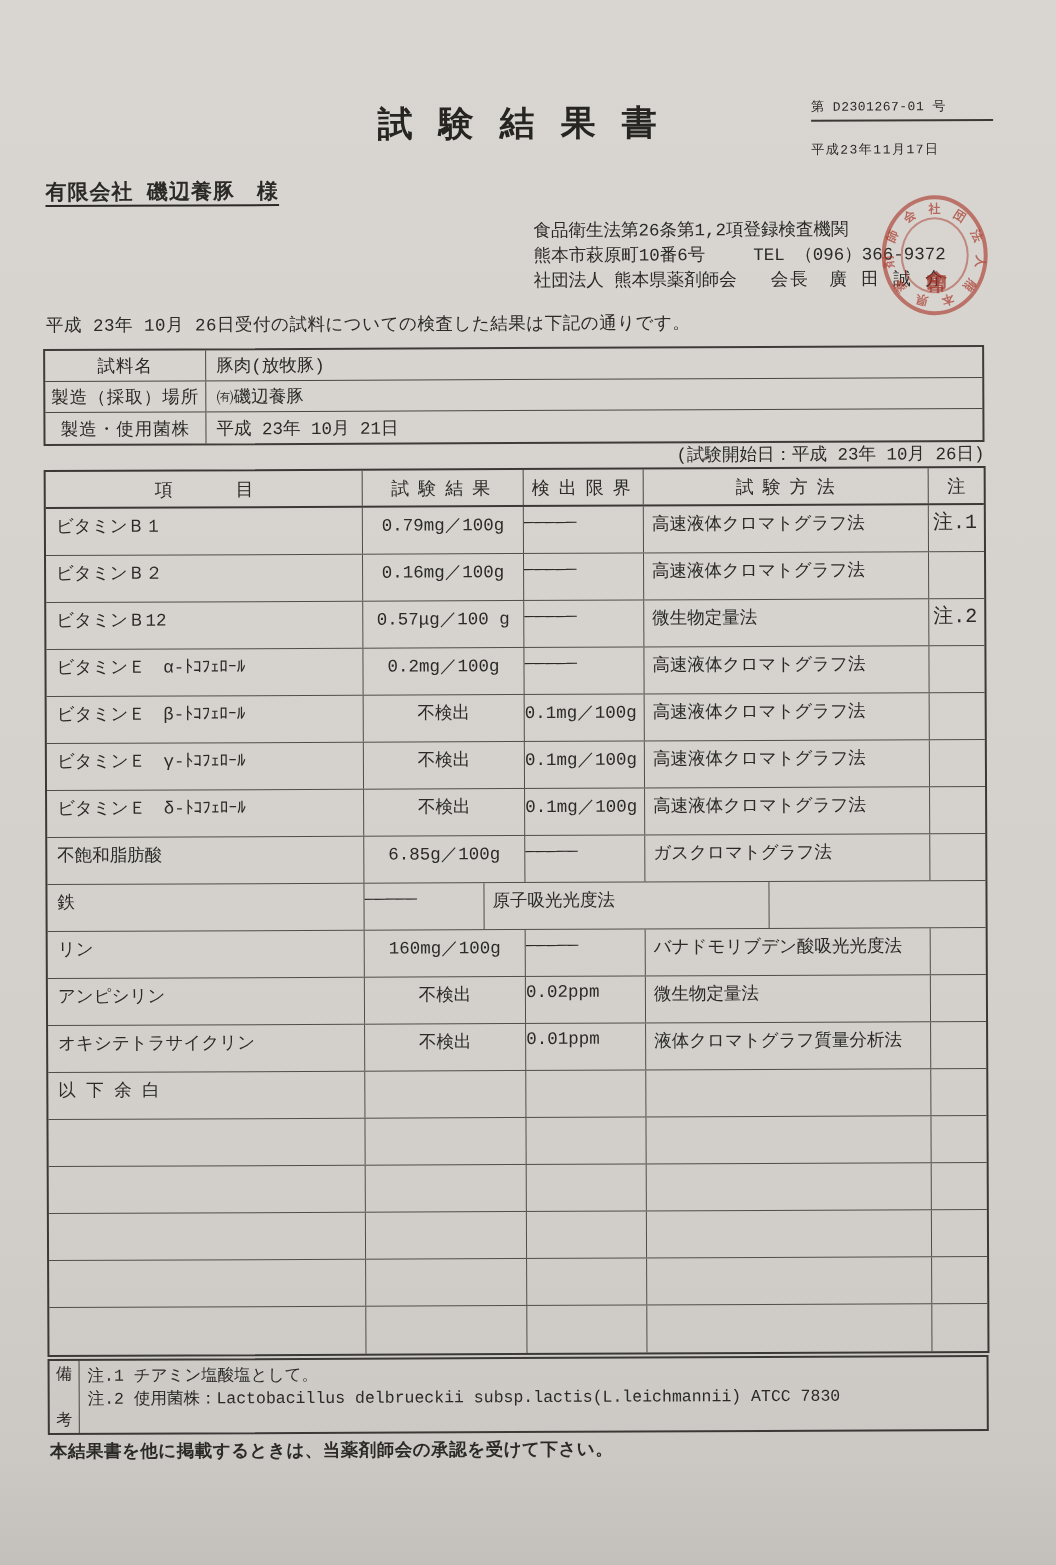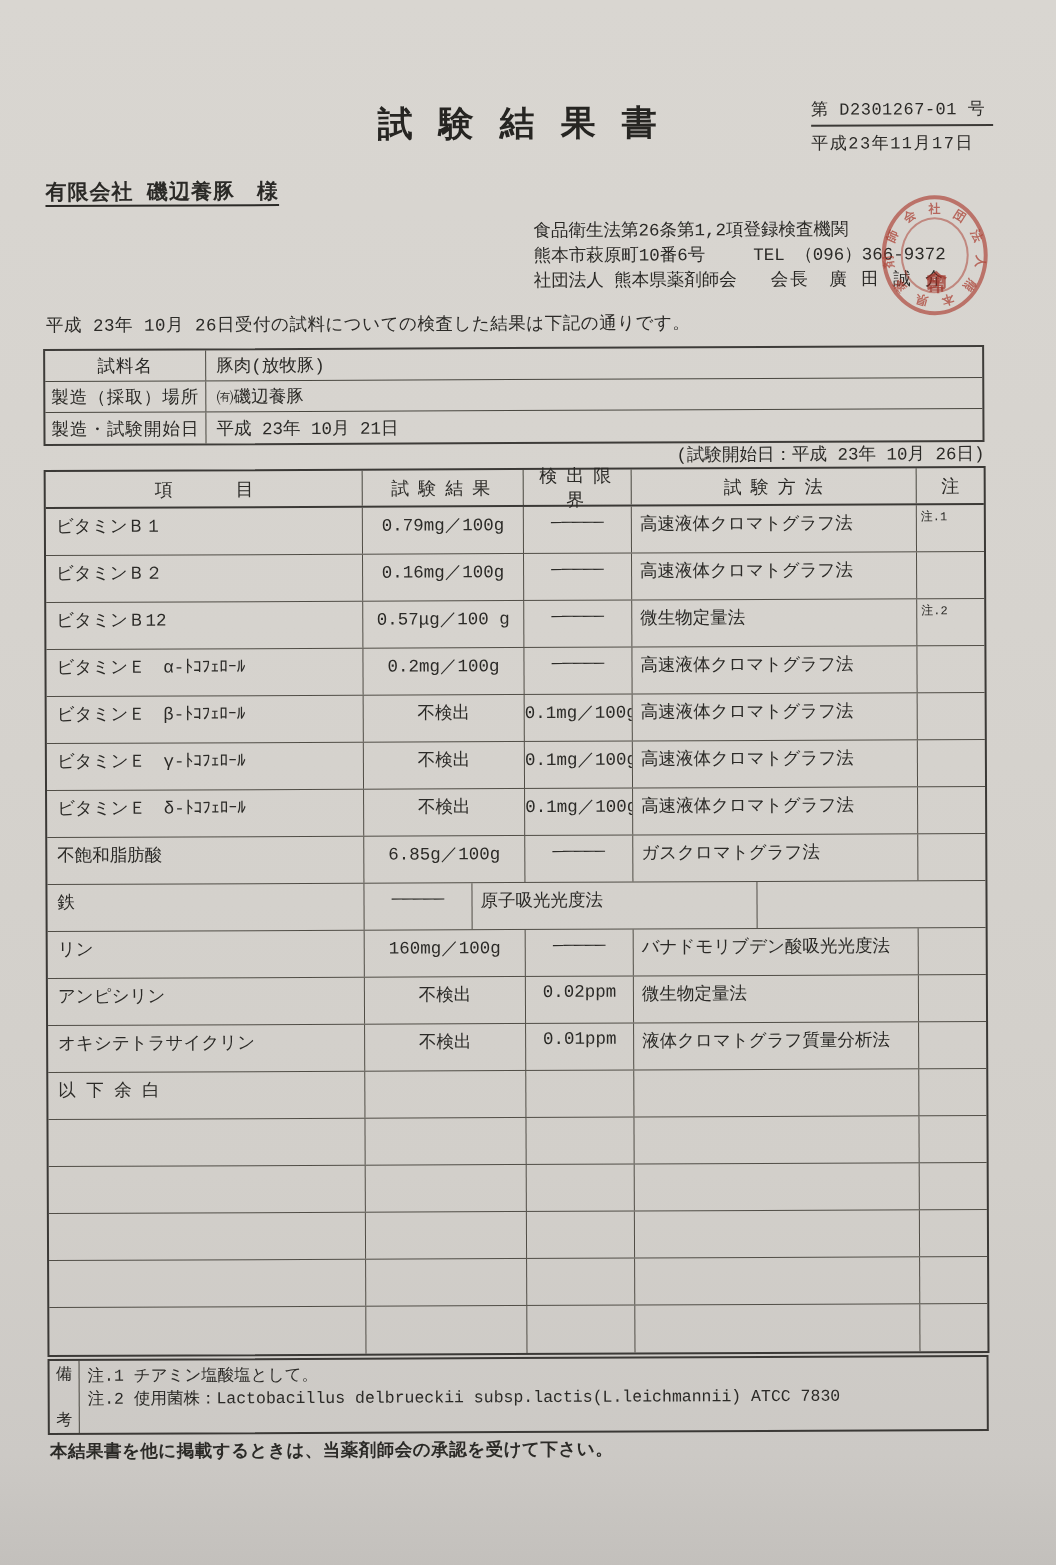--- a/index.html
+++ b/index.html
@@ -16,23 +16,23 @@
     background:linear-gradient(180deg,#d9d6d1 0%,#d6d3ce 40%,#d2cfca 75%,#ccc9c5 93%,#c3c0bc 100%);
     font-family:Liberation Mono, monospace;
   }
   .content { position:absolute; inset:0; transform:rotate(-0.25deg); transform-origin:50% 50%; }
 
   .title {
     position:absolute; top:100px; left:0; width:1040px;
     text-align:center; font-size:35px; font-weight:700;
     letter-spacing:26px; padding-left:26px; color:#262522;
   }
-  .docnum { position:absolute; top:99px; left:814px; width:182px; font-size:17px; }
+  .docnum { position:absolute; top:99px; left:814px; width:182px; font-size:13px; }
   .docnum .num { display:block; padding-bottom:4px; border-bottom:2px solid #3b3936; letter-spacing:.5px; }
-  .docnum .date { display:block; margin-top:5px; letter-spacing:1.5px; }
+  .docnum .date { display:block; margin-top:19px; letter-spacing:1.5px; }
 
   .addressee {
     position:absolute; top:176px; left:48px;
     font-size:21px; font-weight:600; letter-spacing:1px;
     text-decoration:underline; text-underline-offset:6px;
   }
 
   .agency { position:absolute; top:219px; left:536px; font-size:17.5px; line-height:25px; white-space:nowrap; }
   .agency .tel { margin-left:48px;text-align:center; }
   .agency .president { margin-left:34px; letter-spacing:2px; }
@@ -58,24 +58,24 @@
   .test-start { position:absolute; top:443px; left:45px; width:941px; text-align:right; font-size:17.5px; }
 
   .main-table { position:absolute; top:468px; left:45px; width:942px; border:2px solid #3b3936; }
   .thead { display:flex; height:37px; border-bottom:2px solid #3b3936; }
   .hcell { display:flex; align-items:center; justify-content:center; font-size:18px; letter-spacing:9px; padding-left:5px; border-right:1px solid #48463f; }
   .trow { display:flex; height:47px; border-bottom:1px solid #504d46; }
   .trow:last-child { border-bottom:none; }
   .tcell { border-right:1px solid #504d46; font-size:17.5px; padding-top:5px; overflow:hidden; white-space:nowrap; }
   .c-item   { width:317px; padding-left:10px; }
   .c-result { width:161px; text-align:center; }
-  .c-limit  { width:108px; text-align:center; }
+  .c-limit  { width:120px; text-align:left; }
   .c-method { width:285px; padding-left:8px; }
   .c-note   { flex:1; border-right:none; }
-  .tcell.c-note { font-size:12px; padding:3px 0 0 4px; }
+  .tcell.c-note { font-size:20px; padding:3px 0 0 4px; }
   .hcell.c-note { letter-spacing:0; padding-left:0; }
 
   .remarks { position:absolute; top:1357px; left:45px; width:941px; height:76px; border:2px solid #3b3936; display:flex; }
   .r-label { width:30px; border-right:1px solid #48463f; display:flex; flex-direction:column; justify-content:space-between; align-items:center; padding:3px 0 2px; font-size:16px; }
   .r-body { flex:1; padding:4px 0 0 8px; font-size:16.5px; line-height:23px; white-space:nowrap; }
 
   .footer { position:absolute; top:1437px; left:47px; font-size:17.5px; font-weight:600; letter-spacing:.5px; }
 </style>
 </head>
 <body>
@@ -120,21 +120,21 @@
     <div class="sample-table" id="sample-table">
         <div class="srow">
           <div class="slabel">試料名</div>
           <div class="svalue">豚肉(放牧豚)</div>
         </div>
         <div class="srow">
           <div class="slabel">製造（採取）場所</div>
           <div class="svalue">㈲磯辺養豚</div>
         </div>
         <div class="srow">
-          <div class="slabel">製造・試験開始日</div>
+          <div class="slabel">製造・使用菌株</div>
           <div class="svalue">平成 23年 10月 21日</div>
         </div>
       </div>
 
     <div class="test-start">(試験開始日：平成 23年 10月 26日)</div>
 
     <div class="main-table">
       <div class="thead" id="main-head">
           <div class="hcell c-item">項　　目</div>
           <div class="hcell c-result">試験結果</div>

